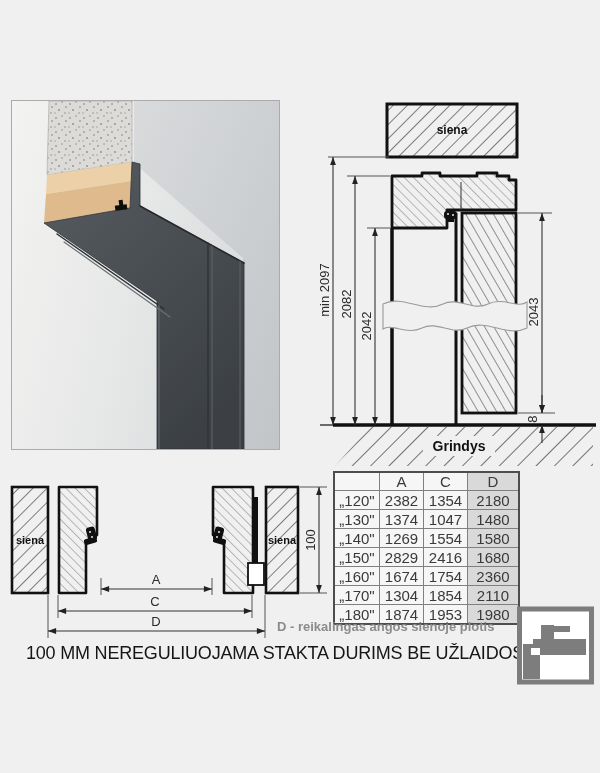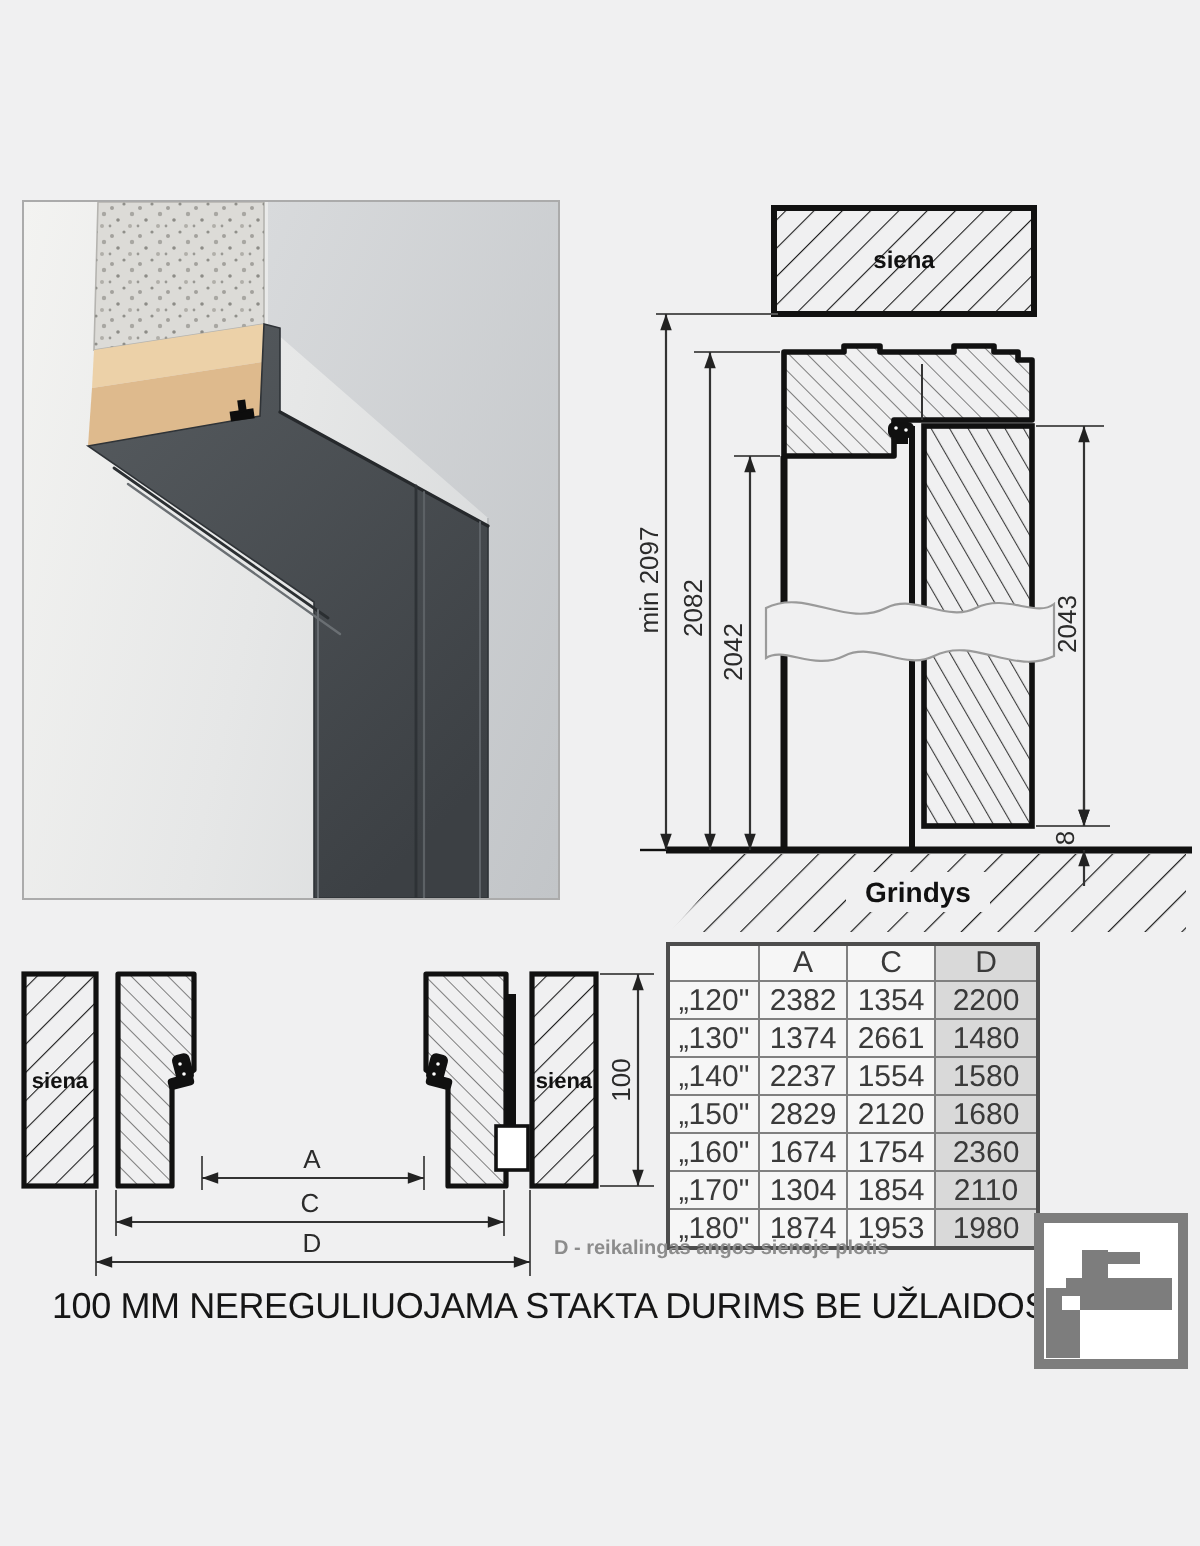--- a/index.html
+++ b/index.html
@@ -10,21 +10,21 @@
   #vsec{left:315px;top:98px;}
   #hsec{left:0px;top:478px;}
   #dim-table{left:333px;top:471px;border-collapse:collapse;background:#f6f6f6;
              font-size:15px;color:#3a3a3a;border:2px solid #4d4d4d;}
   #dim-table td,#dim-table th{border:1px solid #808080;text-align:center;padding:0;
              font-weight:normal;}
   #dim-table th{height:16px;width:43px;font-size:15px;}
   #dim-table td{height:18px;}
   #dim-table th.c0{width:44px;} #dim-table th.c3{width:50px;}
   #dim-table .shade{background:#d9d9d9;}
-  #d-note{left:277px;top:619px;font-size:10px;font-weight:bold;color:#8c8c8c;white-space:nowrap;}
+  #d-note{left:277px;top:619px;font-size:13px;font-weight:bold;color:#8c8c8c;white-space:nowrap;}
   #title{left:26px;top:643px;font-size:18px;color:#161616;letter-spacing:-0.2px;white-space:nowrap;}
   #logo{left:517px;top:606px;}
   svg text{font-family:"Liberation Sans",sans-serif;}
   .dimtxt{font-size:13px;fill:#2b2b2b;}
   .lbl{font-weight:bold;fill:#111;}
 </style>
 </head>
 <body>
 
 <div id="canvas">
@@ -191,38 +191,38 @@
         <th>A</th>
         <th>C</th>
         <th class="c3 shade">D</th>
       </tr>
     </thead>
     <tbody>
       <tr>
           <td>„120"</td>
           <td>2382</td>
           <td>1354</td>
-          <td class="shade">2200</td>
+          <td class="shade">2180</td>
         </tr>
       <tr>
           <td>„130"</td>
           <td>1374</td>
-          <td>2661</td>
+          <td>1047</td>
           <td class="shade">1480</td>
         </tr>
       <tr>
           <td>„140"</td>
-          <td>2237</td>
+          <td>1269</td>
           <td>1554</td>
           <td class="shade">1580</td>
         </tr>
       <tr>
           <td>„150"</td>
           <td>2829</td>
-          <td>2120</td>
+          <td>2416</td>
           <td class="shade">1680</td>
         </tr>
       <tr>
           <td>„160"</td>
           <td>1674</td>
           <td>1754</td>
           <td class="shade">2360</td>
         </tr>
       <tr>
           <td>„170"</td>

